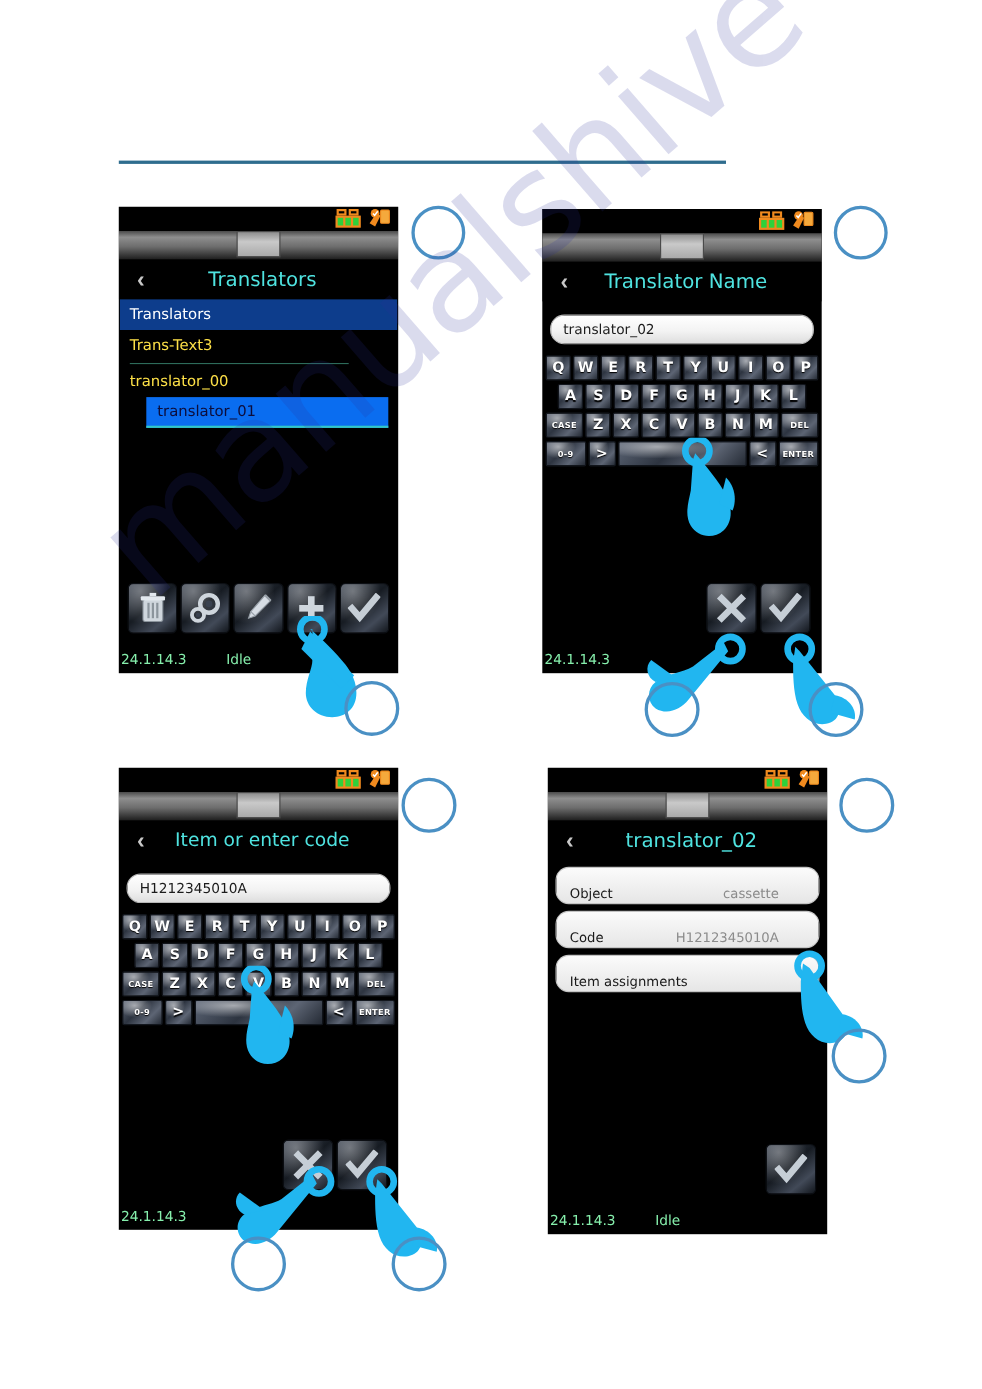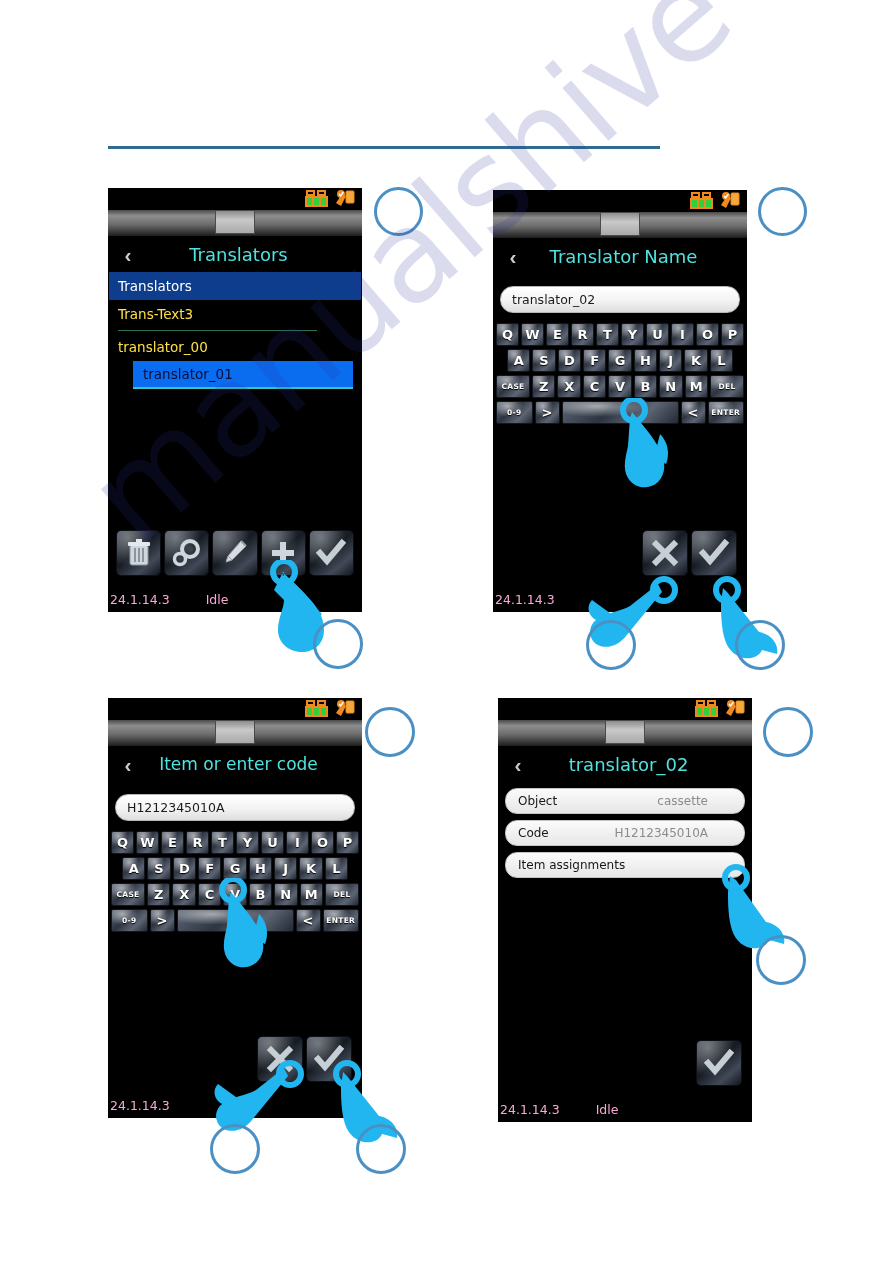--- a/index.html
+++ b/index.html
@@ -155,22 +155,21 @@
   }
 
   
   .drow {
     margin: 6px 7px 0 7px;
     height: 26px;
     border-radius: 12px;
     background: linear-gradient(to bottom, #fbfbfb, #e6e6e6);
     border: 1px solid #c3c3c3;
     display: flex;
-    align-items: center;
-    padding: 0 12px;
+    padding: 16px 12px;
     font-size: 12px;
     font-family: "DejaVu Sans", sans-serif;
   }
   .drow .k { color: #181818; }
   .drow .v { margin-left: auto; margin-right: 24px; color: #8b8b8b; }
 
   
   .kbd { margin-top: 10px; padding: 0 3px; }
   .kbd-row { display: flex; gap: 2px; justify-content: center; margin-bottom: 3px; }
   .key {
@@ -222,21 +221,21 @@
 
   
   .footer {
     position: absolute;
     bottom: 5px;
     left: 0;
     right: 0;
     height: 16px;
     display: flex;
     align-items: center;
-    color: #f9a8d4;
+    color: #86efac;
     font-size: 12.5px;
     font-family: "DejaVu Sans", sans-serif;
   }
   .footer .ver { margin-left: 2px; }
   .footer .state { margin-left: 36px; }
   .circle {
     position: absolute;
     border: 3px solid #4a90c4;
     border-radius: 50%;
     background: transparent;

